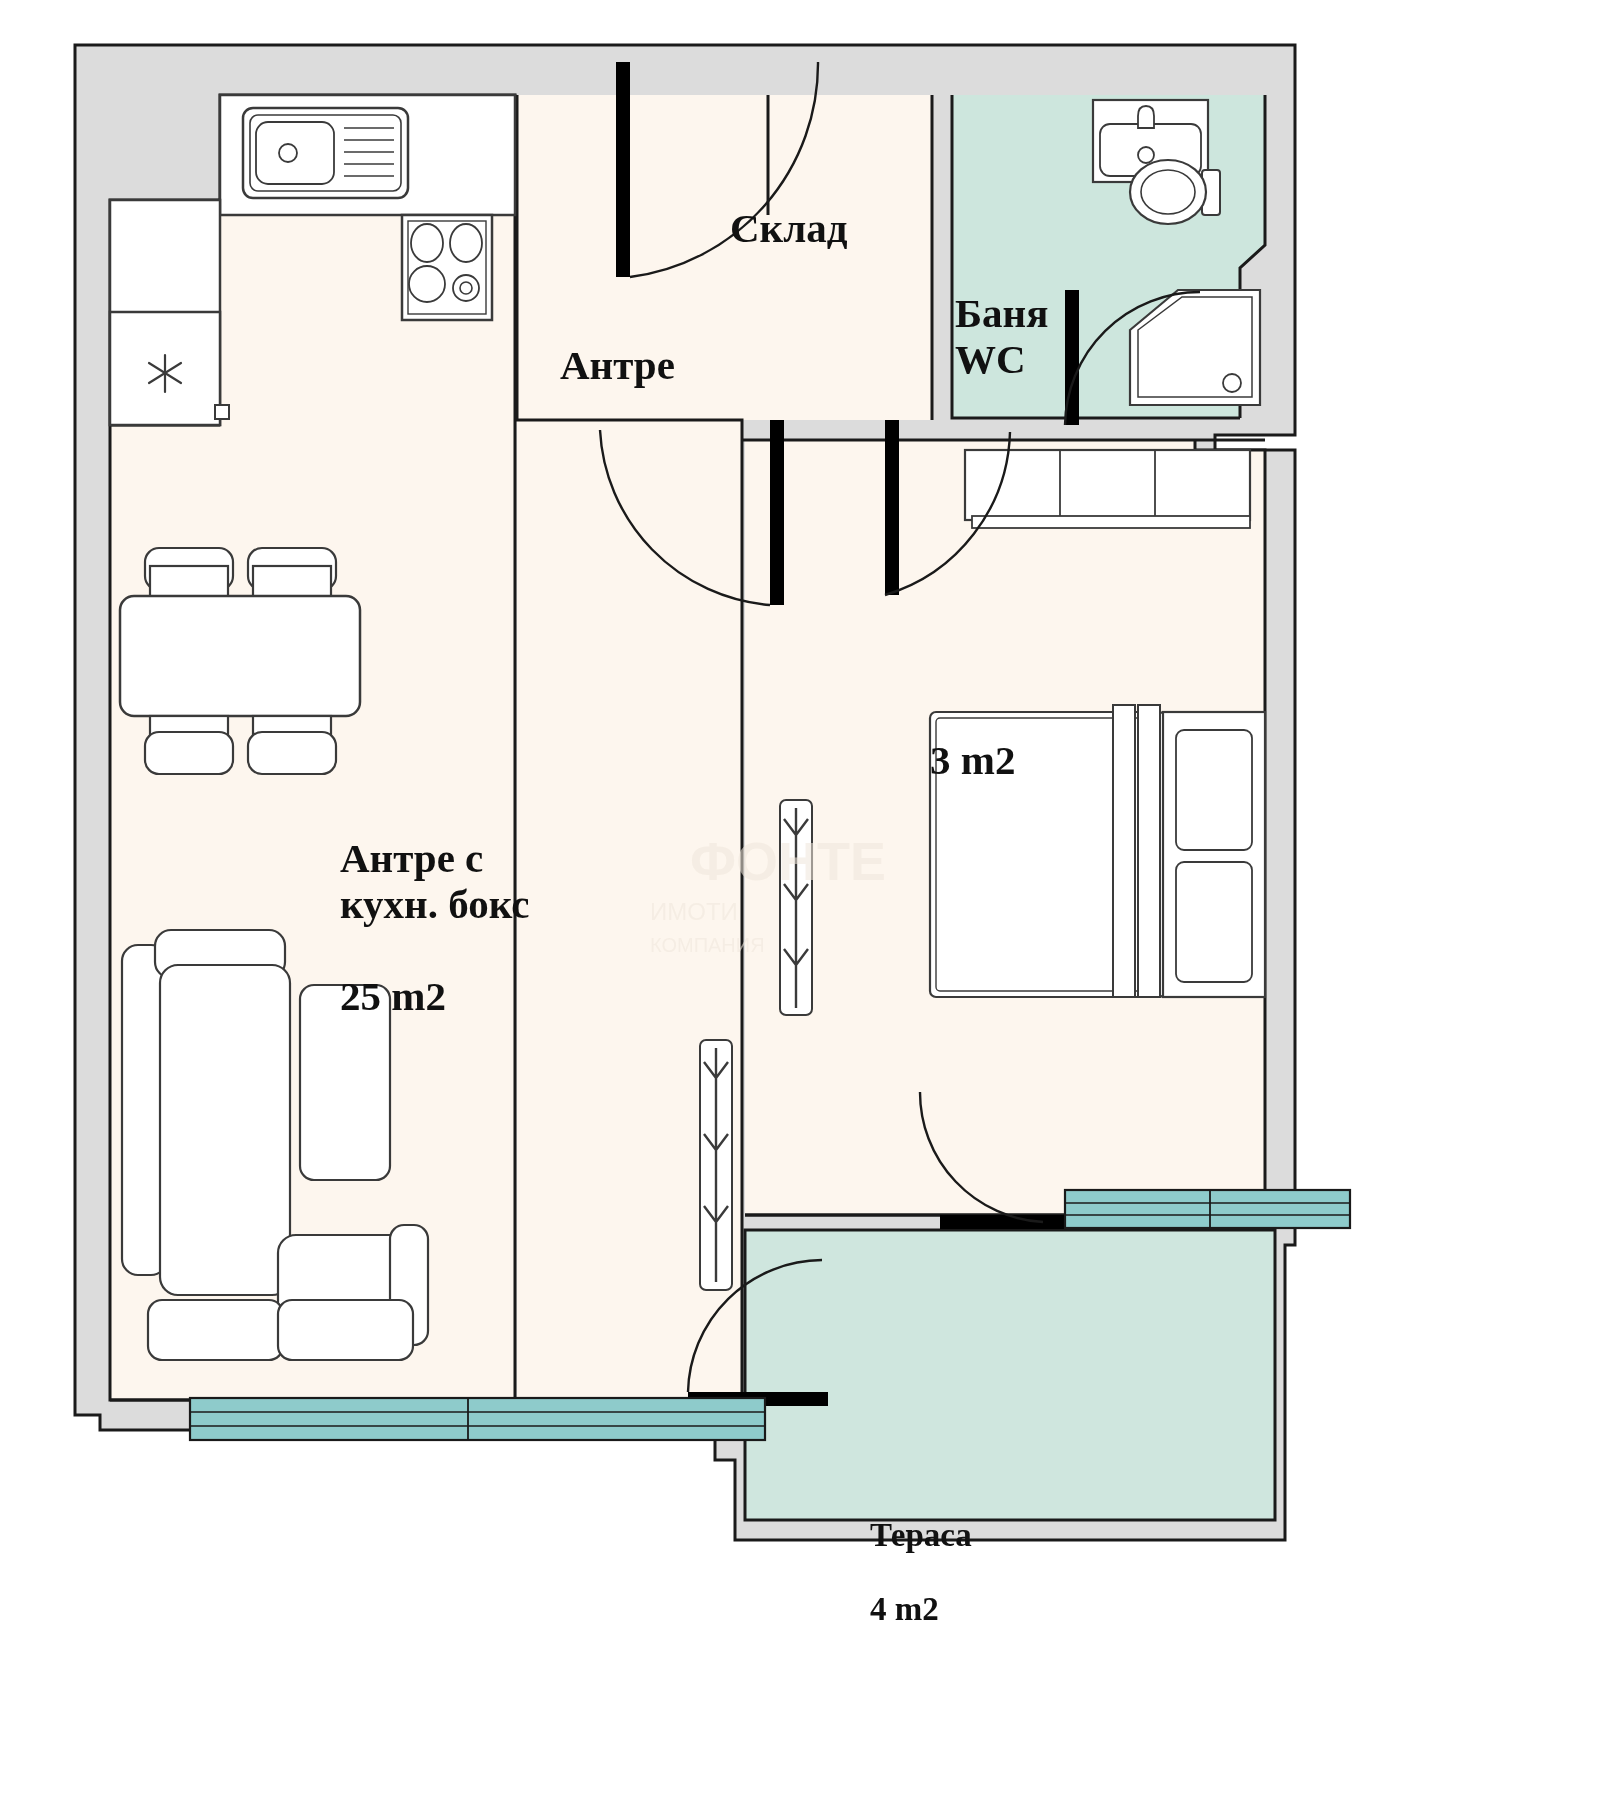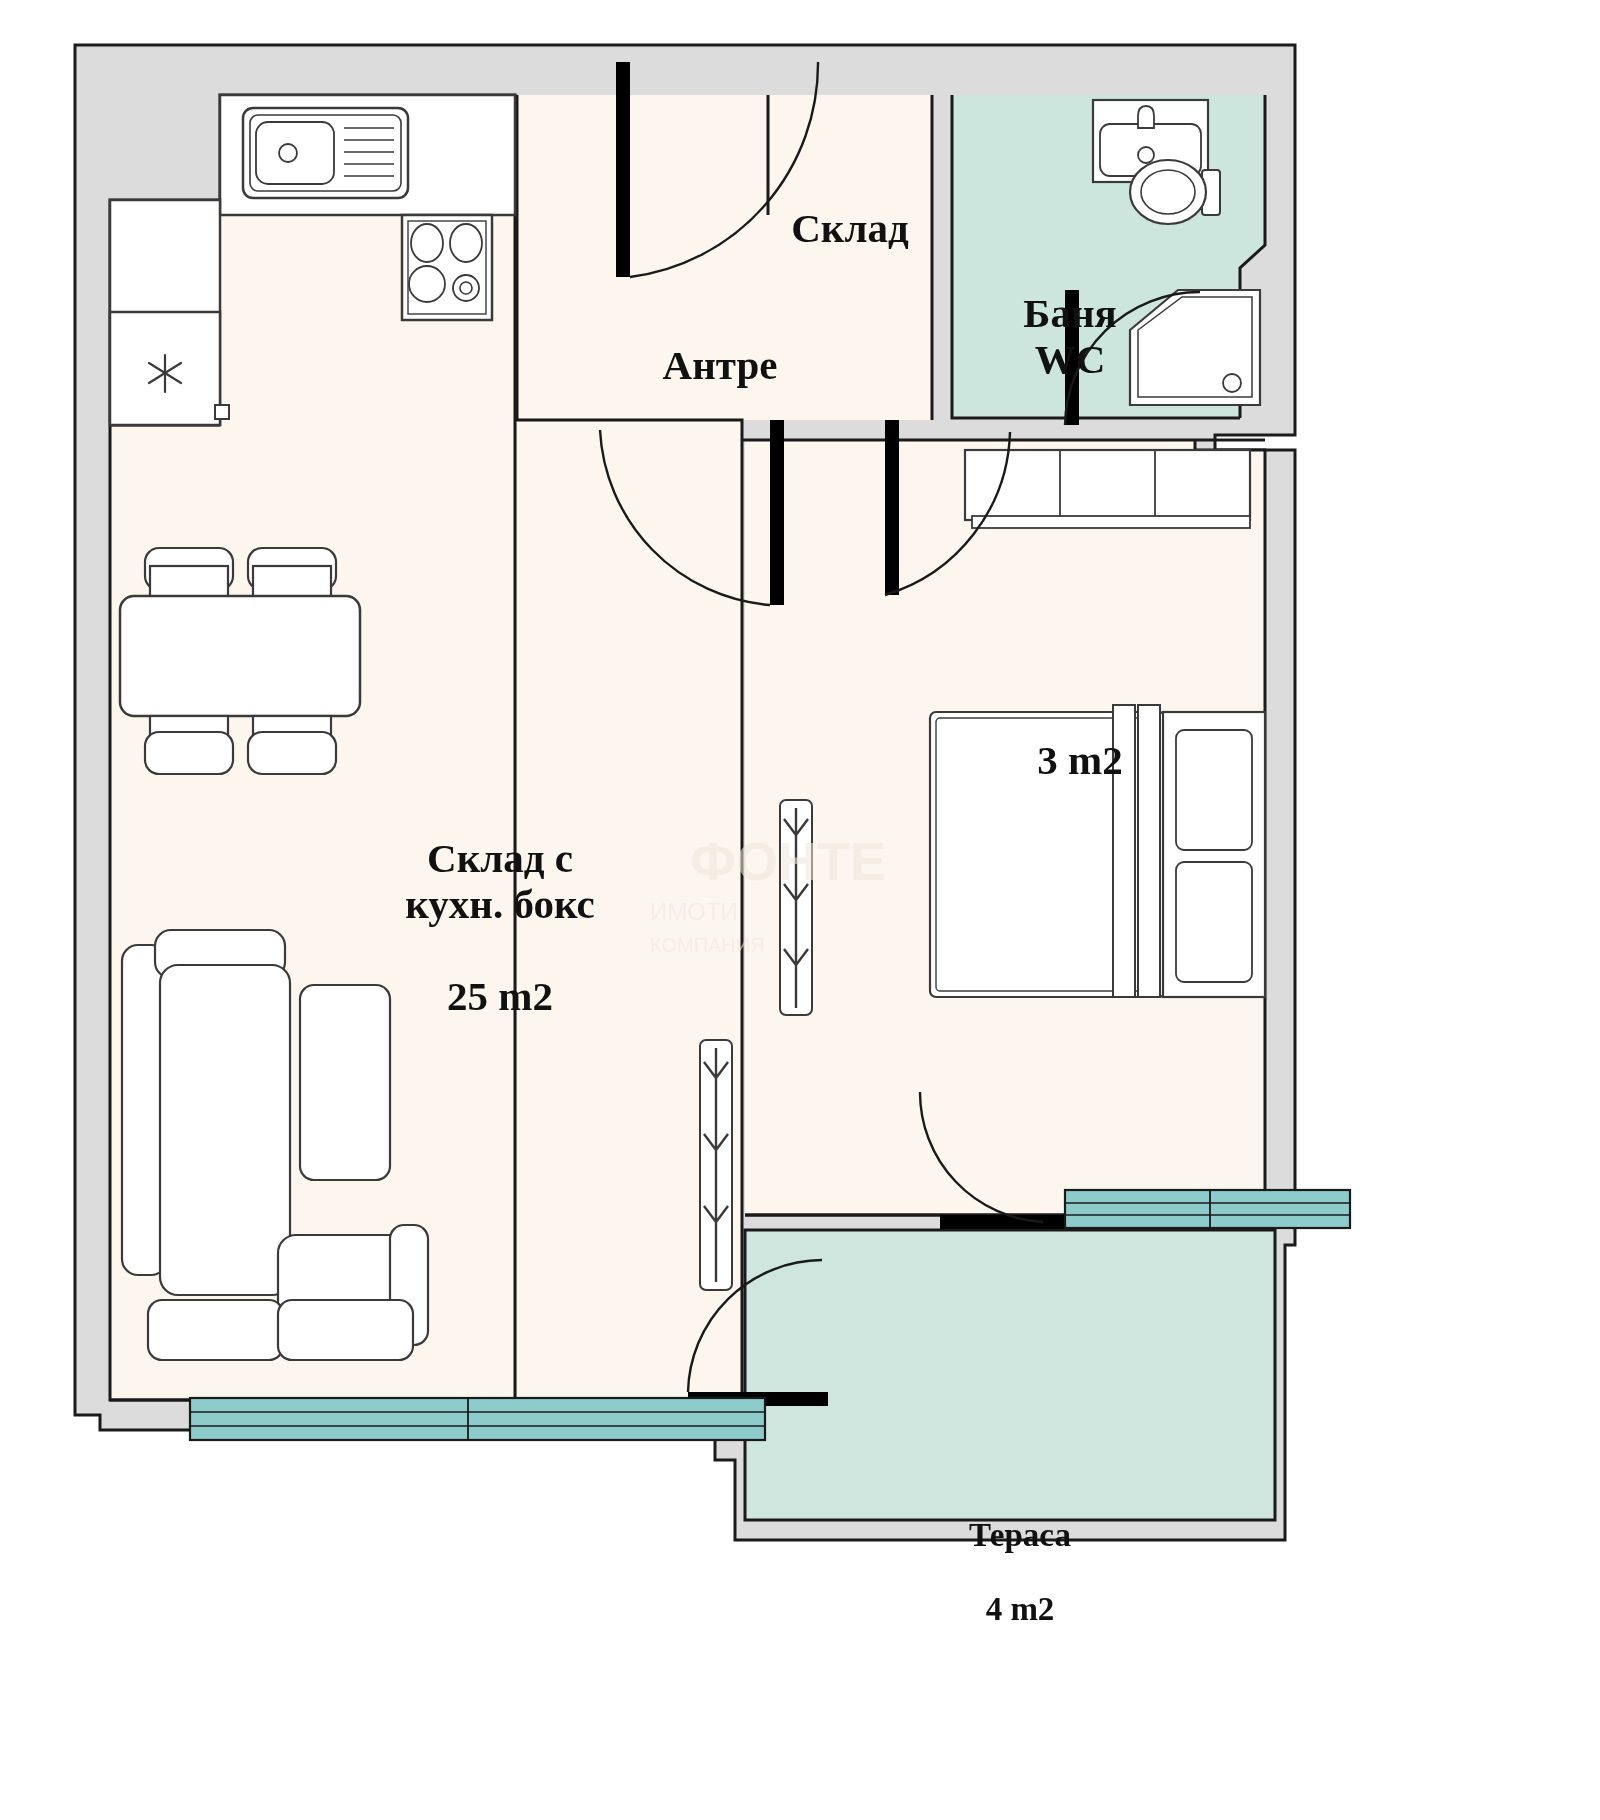--- a/index.html
+++ b/index.html
@@ -1,19 +1,19 @@
 <!DOCTYPE html>
 <html><head>
 <meta charset="utf-8">
 <style>
   html,body{margin:0;padding:0;background:#ffffff;}
   body{font-family:"Liberation Serif","DejaVu Serif",serif;}
   #plan{position:relative;width:1600px;height:1820px;background:#ffffff;overflow:hidden;}
   svg{display:block;}
-  .lbl{position:absolute;text-align:center;font-weight:bold;color:#111;line-height:1.12;
+  .lbl{position:absolute;text-align:left;font-weight:bold;color:#111;line-height:1.12;
        font-family:"Liberation Serif","DejaVu Serif",serif;white-space:pre-line;}
 </style>
 </head>
 <body>
 
 <div id="plan">
 
 <svg width="1600" height="1820" viewBox="0 0 1600 1820">
 
   <g>
@@ -216,21 +216,21 @@
 
   <g opacity="0.55">
     <text x="690" y="880" font-family="Liberation Sans, sans-serif" font-size="54" font-weight="bold" fill="#f0e7dc">ФОНТЕ</text>
     <text x="650" y="920" font-family="Liberation Sans, sans-serif" font-size="24" fill="#f0e7dc">ИМОТИ</text>
     <text x="650" y="952" font-family="Liberation Sans, sans-serif" font-size="20" fill="#f0e7dc">КОМПАНИЯ</text>
   </g>
 
 </svg>
 
 <div class="lbl" style="left:340px;top:790px;width:320px;font-size:41px;">
-  <div>Склад с
+  <div>Антре с
 кухн. бокс</div>
   <div>25 m2</div>
 </div>
 
 <div class="lbl" style="left:560px;top:297px;width:320px;font-size:41px;">
   <div>Антре</div>
 </div>
 
 <div class="lbl" style="left:730px;top:160px;width:240px;font-size:41px;">
   <div>Склад</div>

